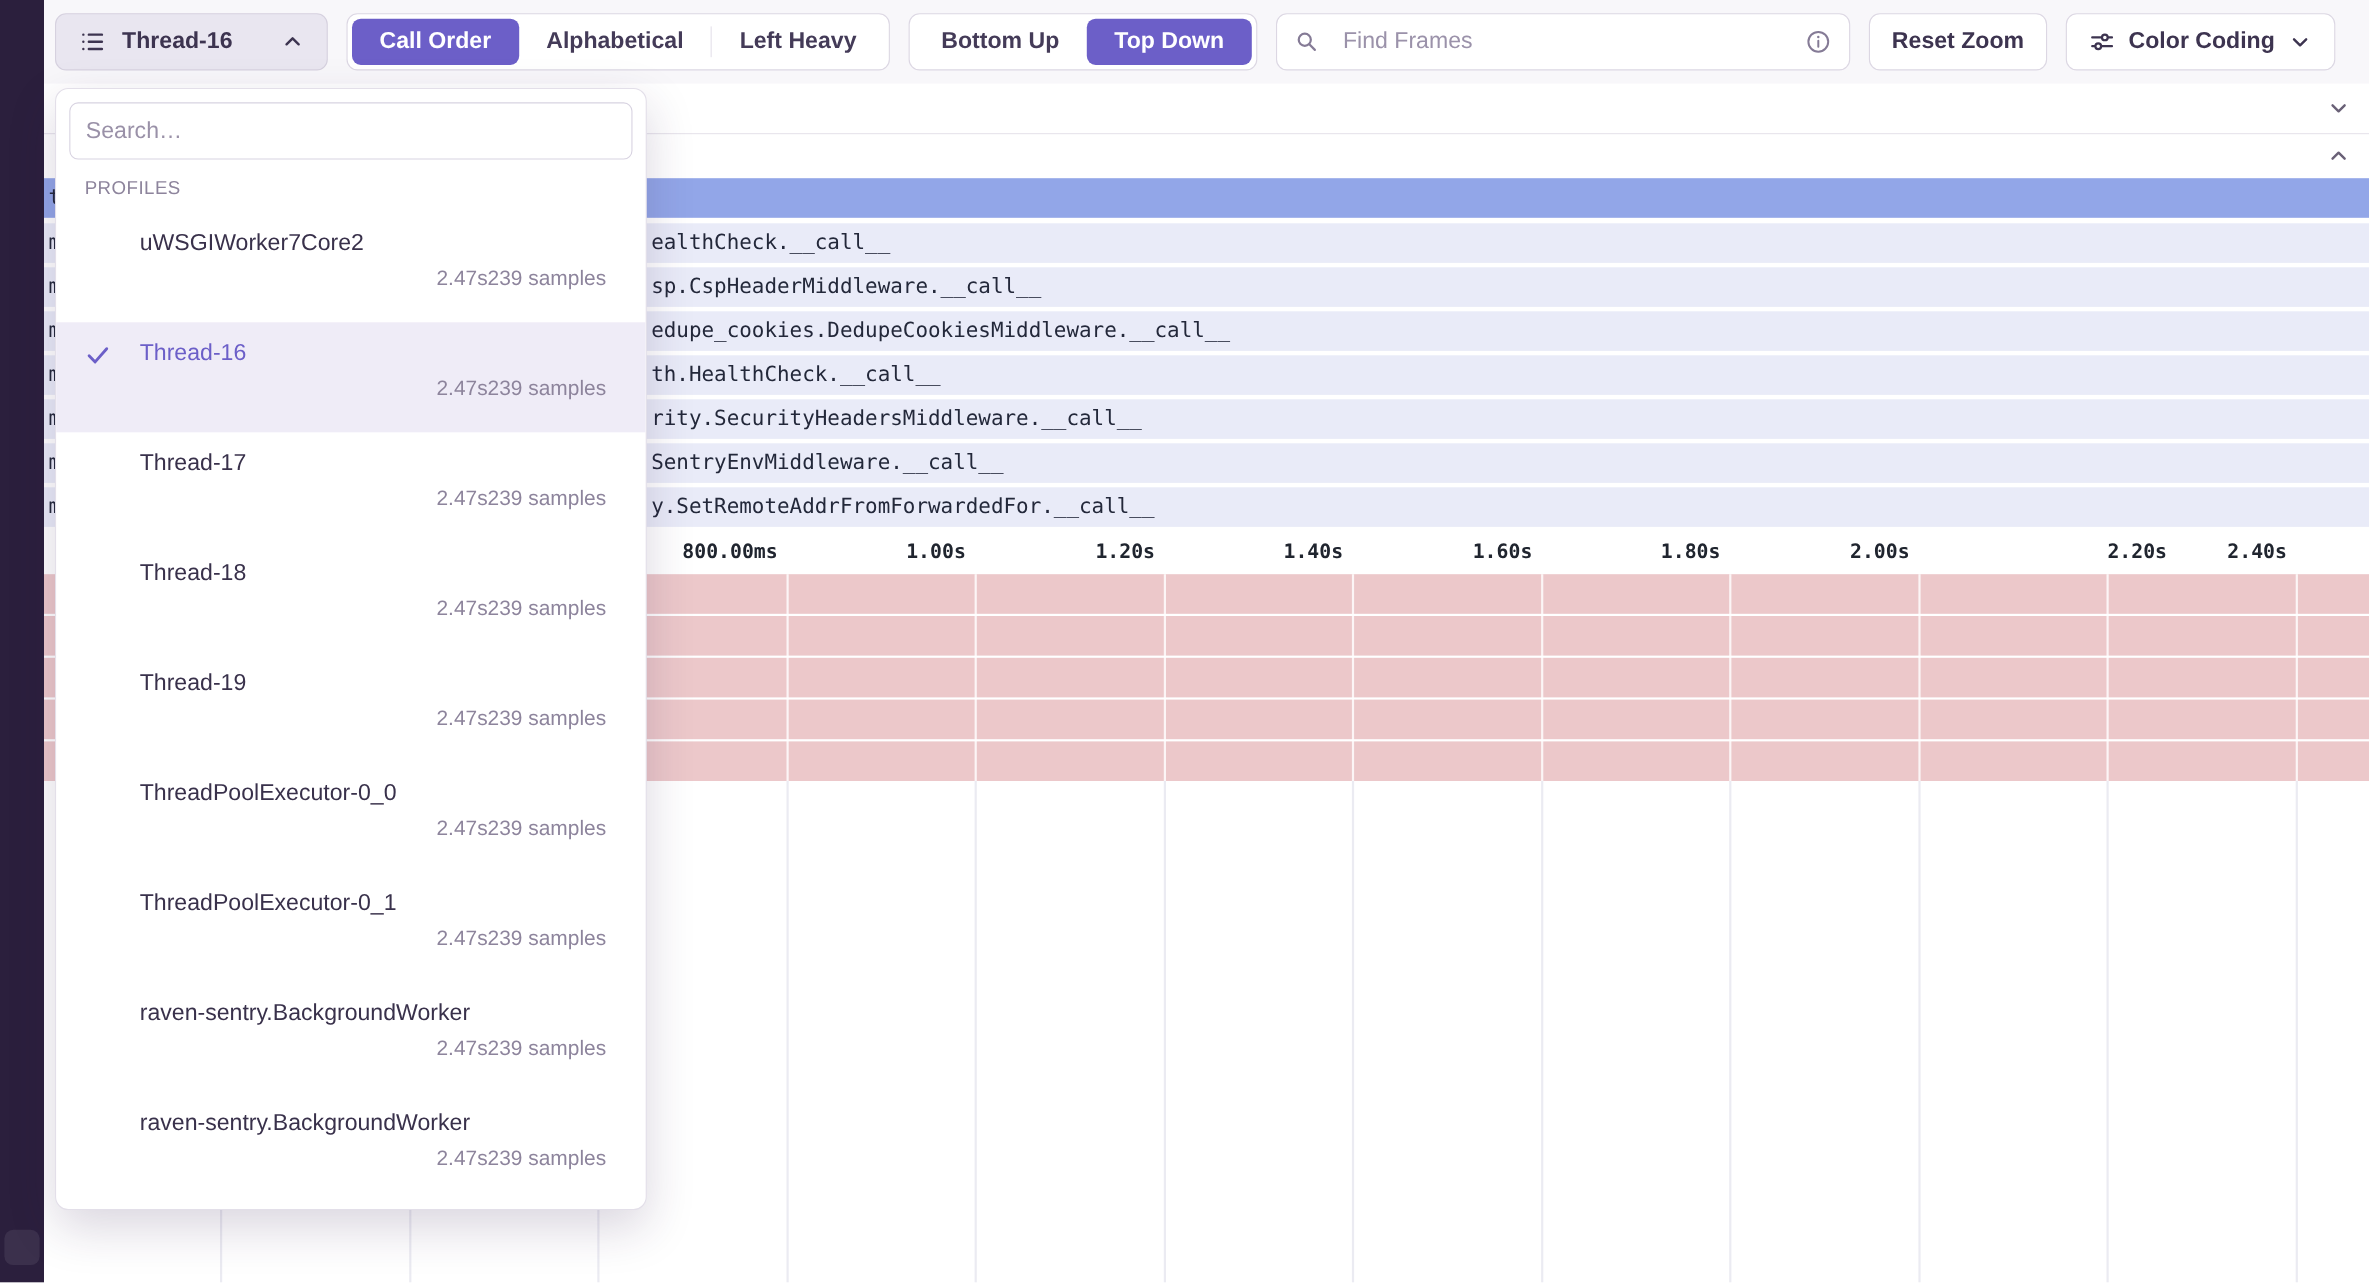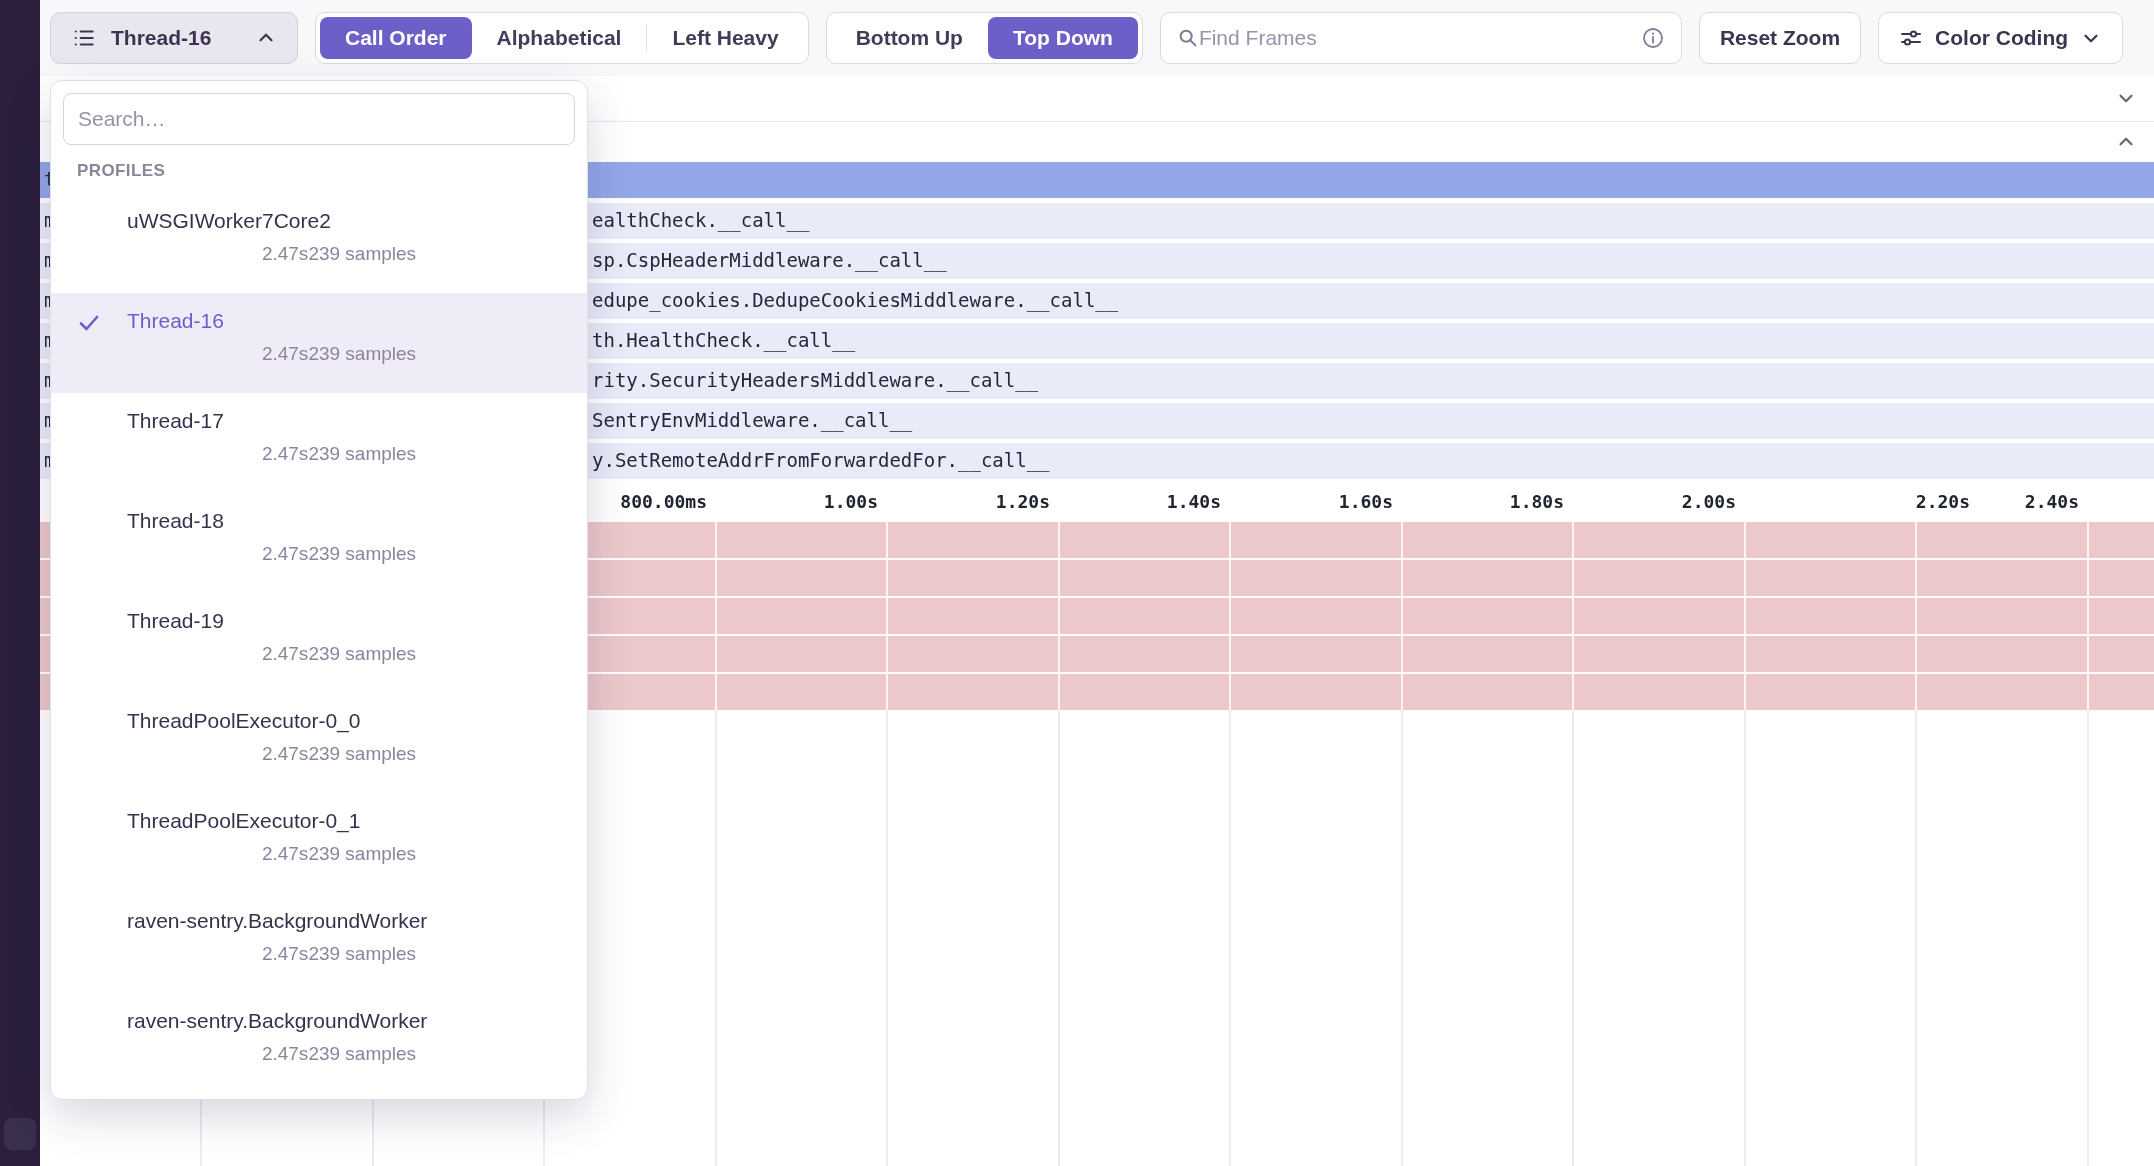--- a/index.html
+++ b/index.html
@@ -27,21 +27,21 @@
   .thread-btn .lbl { flex:1; text-align:left; margin-left:2px; }
   .seg { height:52px; background:#ffffff; border:1px solid #dcd7e3; border-radius:10px; display:flex; align-items:center; padding:4px; }
   .seg-item {
     height:42px; display:flex; align-items:center; padding:0 25px; border-radius:8px;
     font-size:21px; font-weight:600; color:#443b58; cursor:pointer; white-space:nowrap;
   }
   .seg-item.active { background:#6c5fc8; color:#ffffff; font-weight:700; }
   .seg-divider { width:1px; height:28px; background:#e4e0ea; }
   .find {
     width:522px; height:52px; background:#ffffff; border:1px solid #dcd7e3; border-radius:10px;
-    display:flex; align-items:center; gap:0; padding:0 16px;
+    display:flex; align-items:center; gap:22px; padding:0 16px;
   }
   .find input { flex:1; border:none; outline:none; font-size:21px; color:#3d3450; background:transparent; font-family:"Liberation Sans", sans-serif; }
   .find input::placeholder { color:#9b92aa; }
   .icon { display:inline-flex; align-items:center; justify-content:center; flex:0 0 auto; }
 
   
   .content { position:absolute; left:40px; top:76px; width:2114px; height:1090px; background:#ffffff; z-index:1; }
   .panel-divider { position:absolute; left:0; top:45px; width:100%; height:1px; background:#e7e4ec; }
   .panel-toggle { position:absolute; right:14px; width:28px; height:28px; display:flex; align-items:center; justify-content:center; color:#6a6177; cursor:pointer; }
   .toggle-top { top:8px; }
@@ -66,26 +66,26 @@
 
   
   .dropdown {
     position:absolute; left:50px; top:80px; width:538px; height:1020px; z-index:30;
     background:#ffffff; border:1px solid #e3dfe9; border-radius:12px; overflow:hidden;
     box-shadow:0 16px 44px rgba(50,30,80,0.18);
   }
   .dd-search { margin:12px 12px 0; height:52px; border:1px solid #d8d3e1; border-radius:8px; display:flex; align-items:center; padding:0 14px; }
   .dd-search input { width:100%; border:none; outline:none; font-size:21px; color:#3d3450; font-family:"Liberation Sans", sans-serif; }
   .dd-search input::placeholder { color:#9a91a8; }
-  .dd-section { margin:16px 26px 12px; font-size:17px; font-weight:700; letter-spacing:0.4px; color:#8d849c; }
+  .dd-section { margin:16px 26px 12px; font-size:17px; font-weight:400; letter-spacing:0.4px; color:#8d849c; }
   .dd-item { position:relative; height:100px; padding:16px 36px 16px 76px; cursor:pointer; }
   .dd-item.selected { background:#efecf7; }
   .dd-name { font-size:21px; color:#39314b; }
   .dd-item.selected .dd-name { color:#6c5fc8; }
-  .dd-sub { display:flex; justify-content:center; margin-top:10px; font-size:19px; color:#8d849c; }
+  .dd-sub { display:flex; justify-content:flex-end; margin-top:10px; font-size:19px; color:#8d849c; }
   .dd-check { position:absolute; left:26px; top:18px; color:#6c5fc8; display:none; }
   .dd-item.selected .dd-check { display:block; }
 </style>
 </head>
 <body>
 
 <div class="side-strip">
   <div class="strip-footer"></div>
 </div>
 

